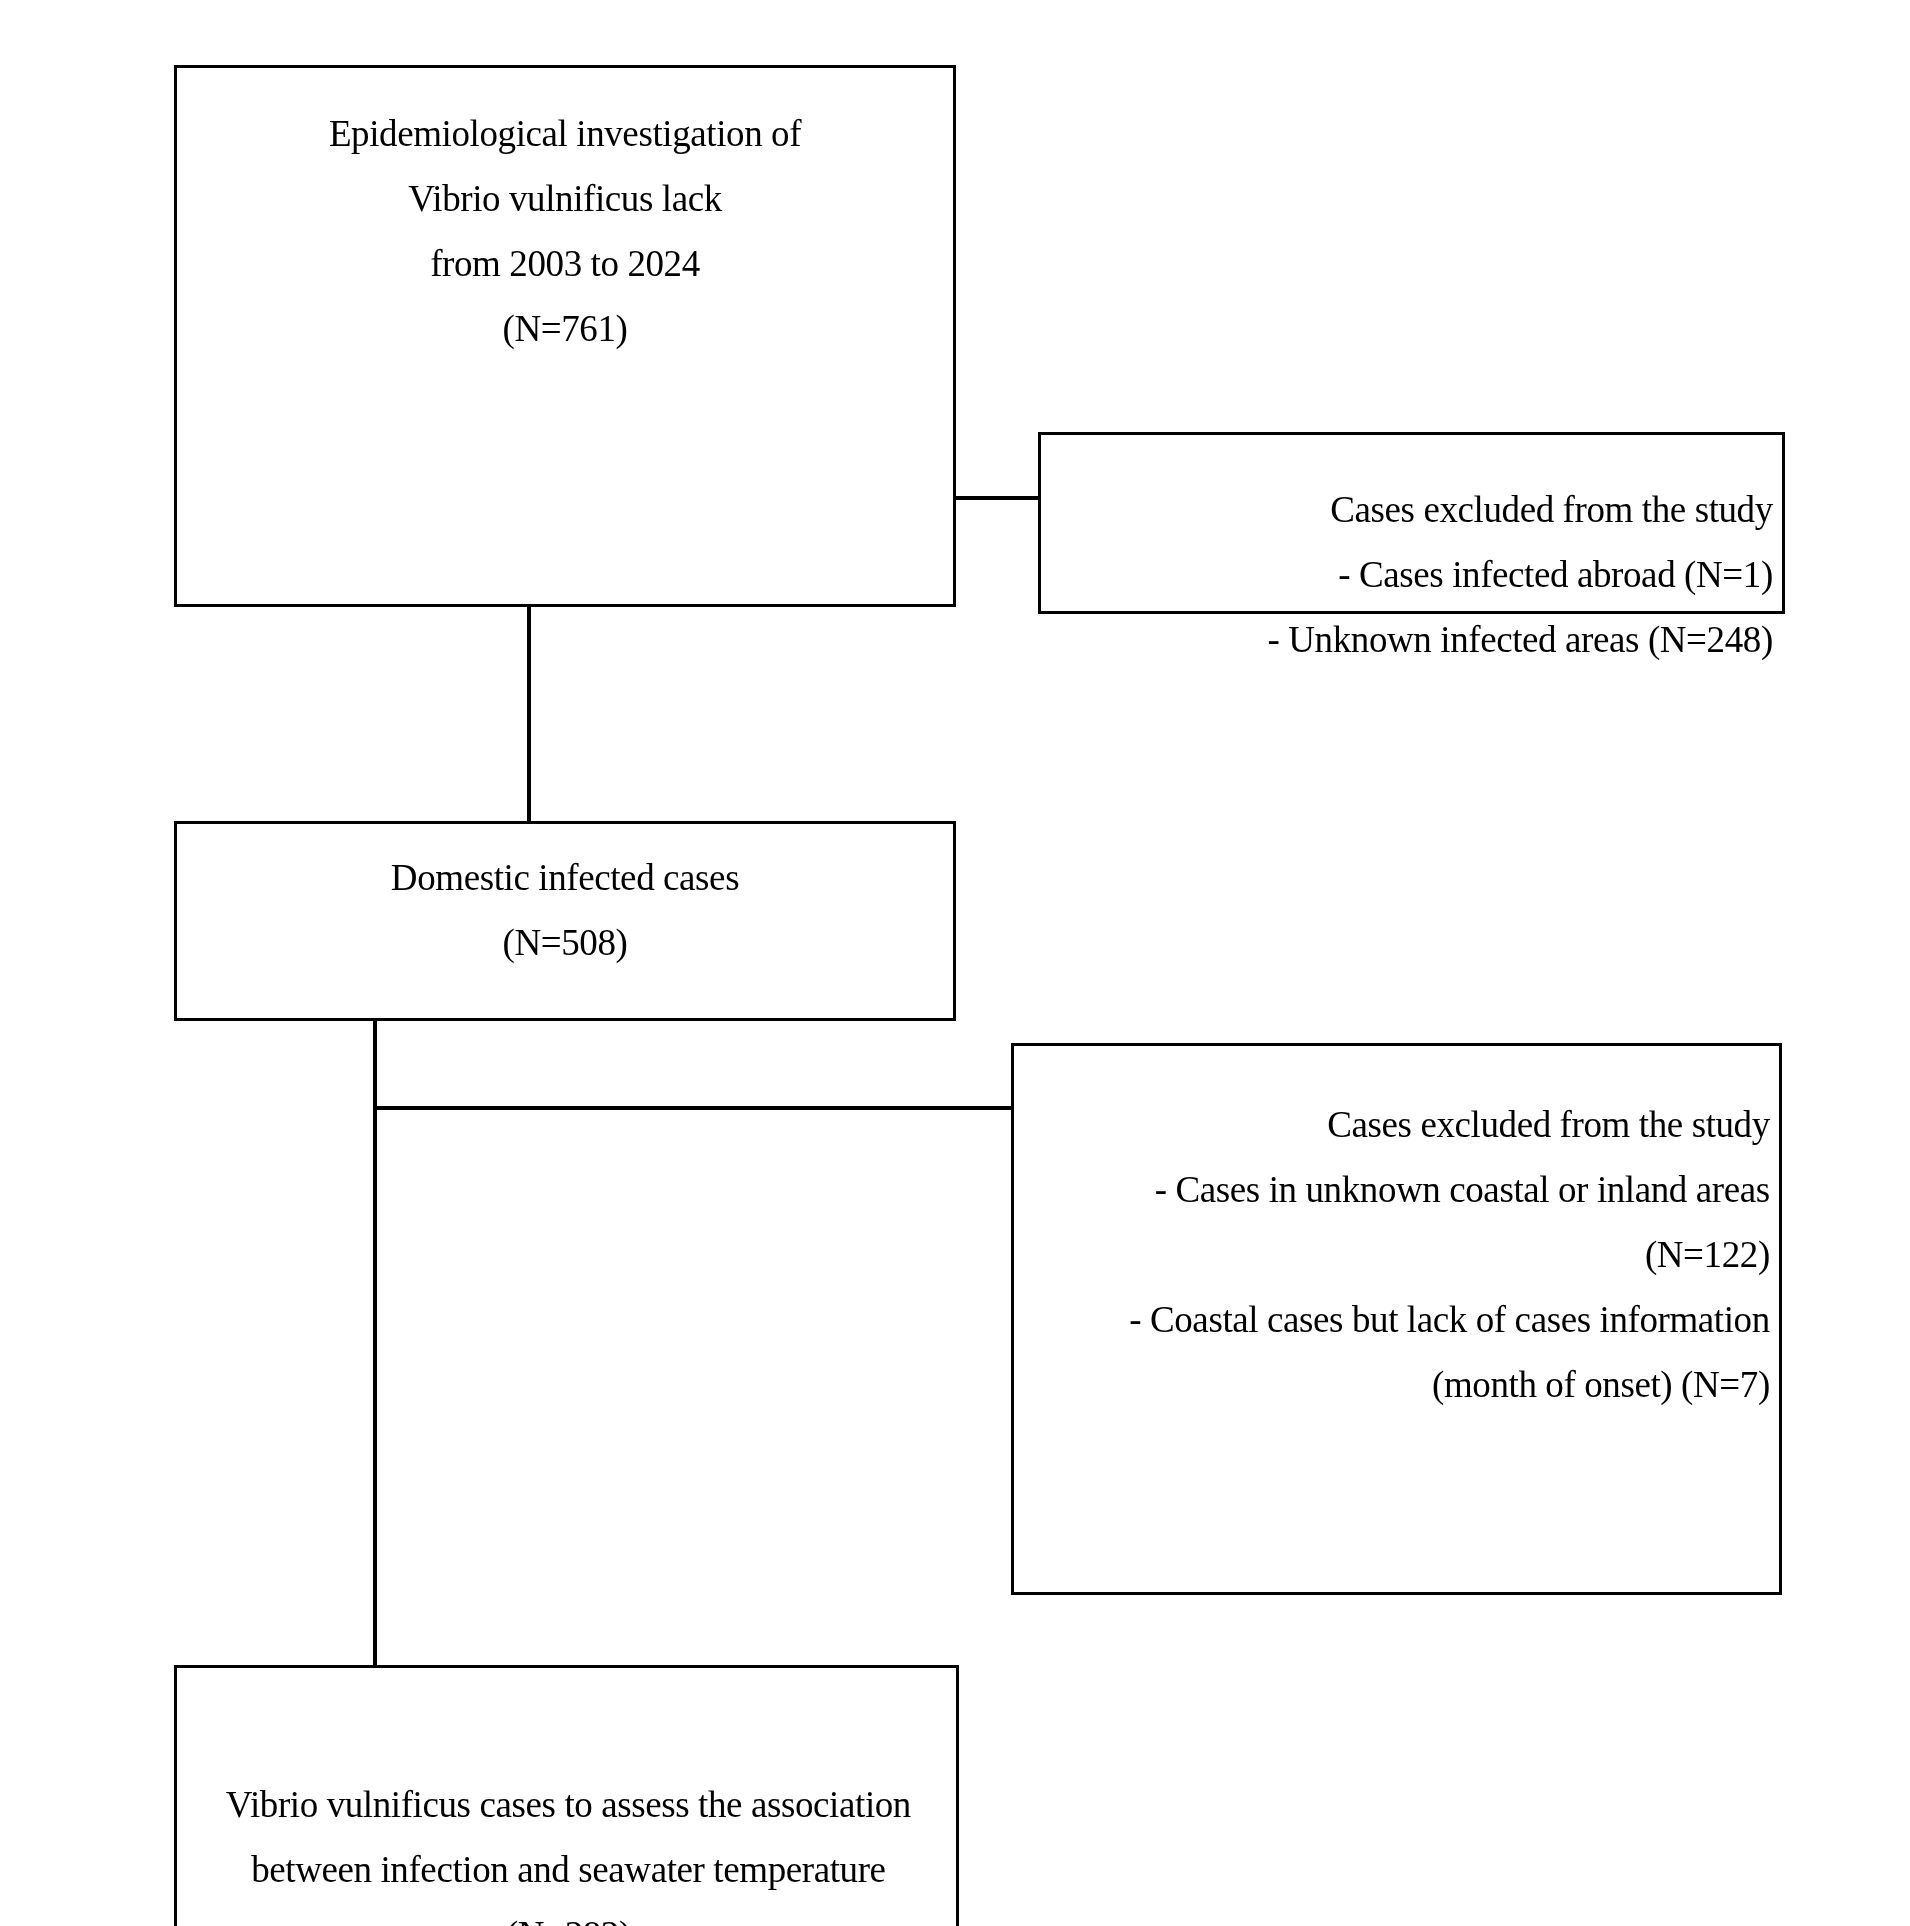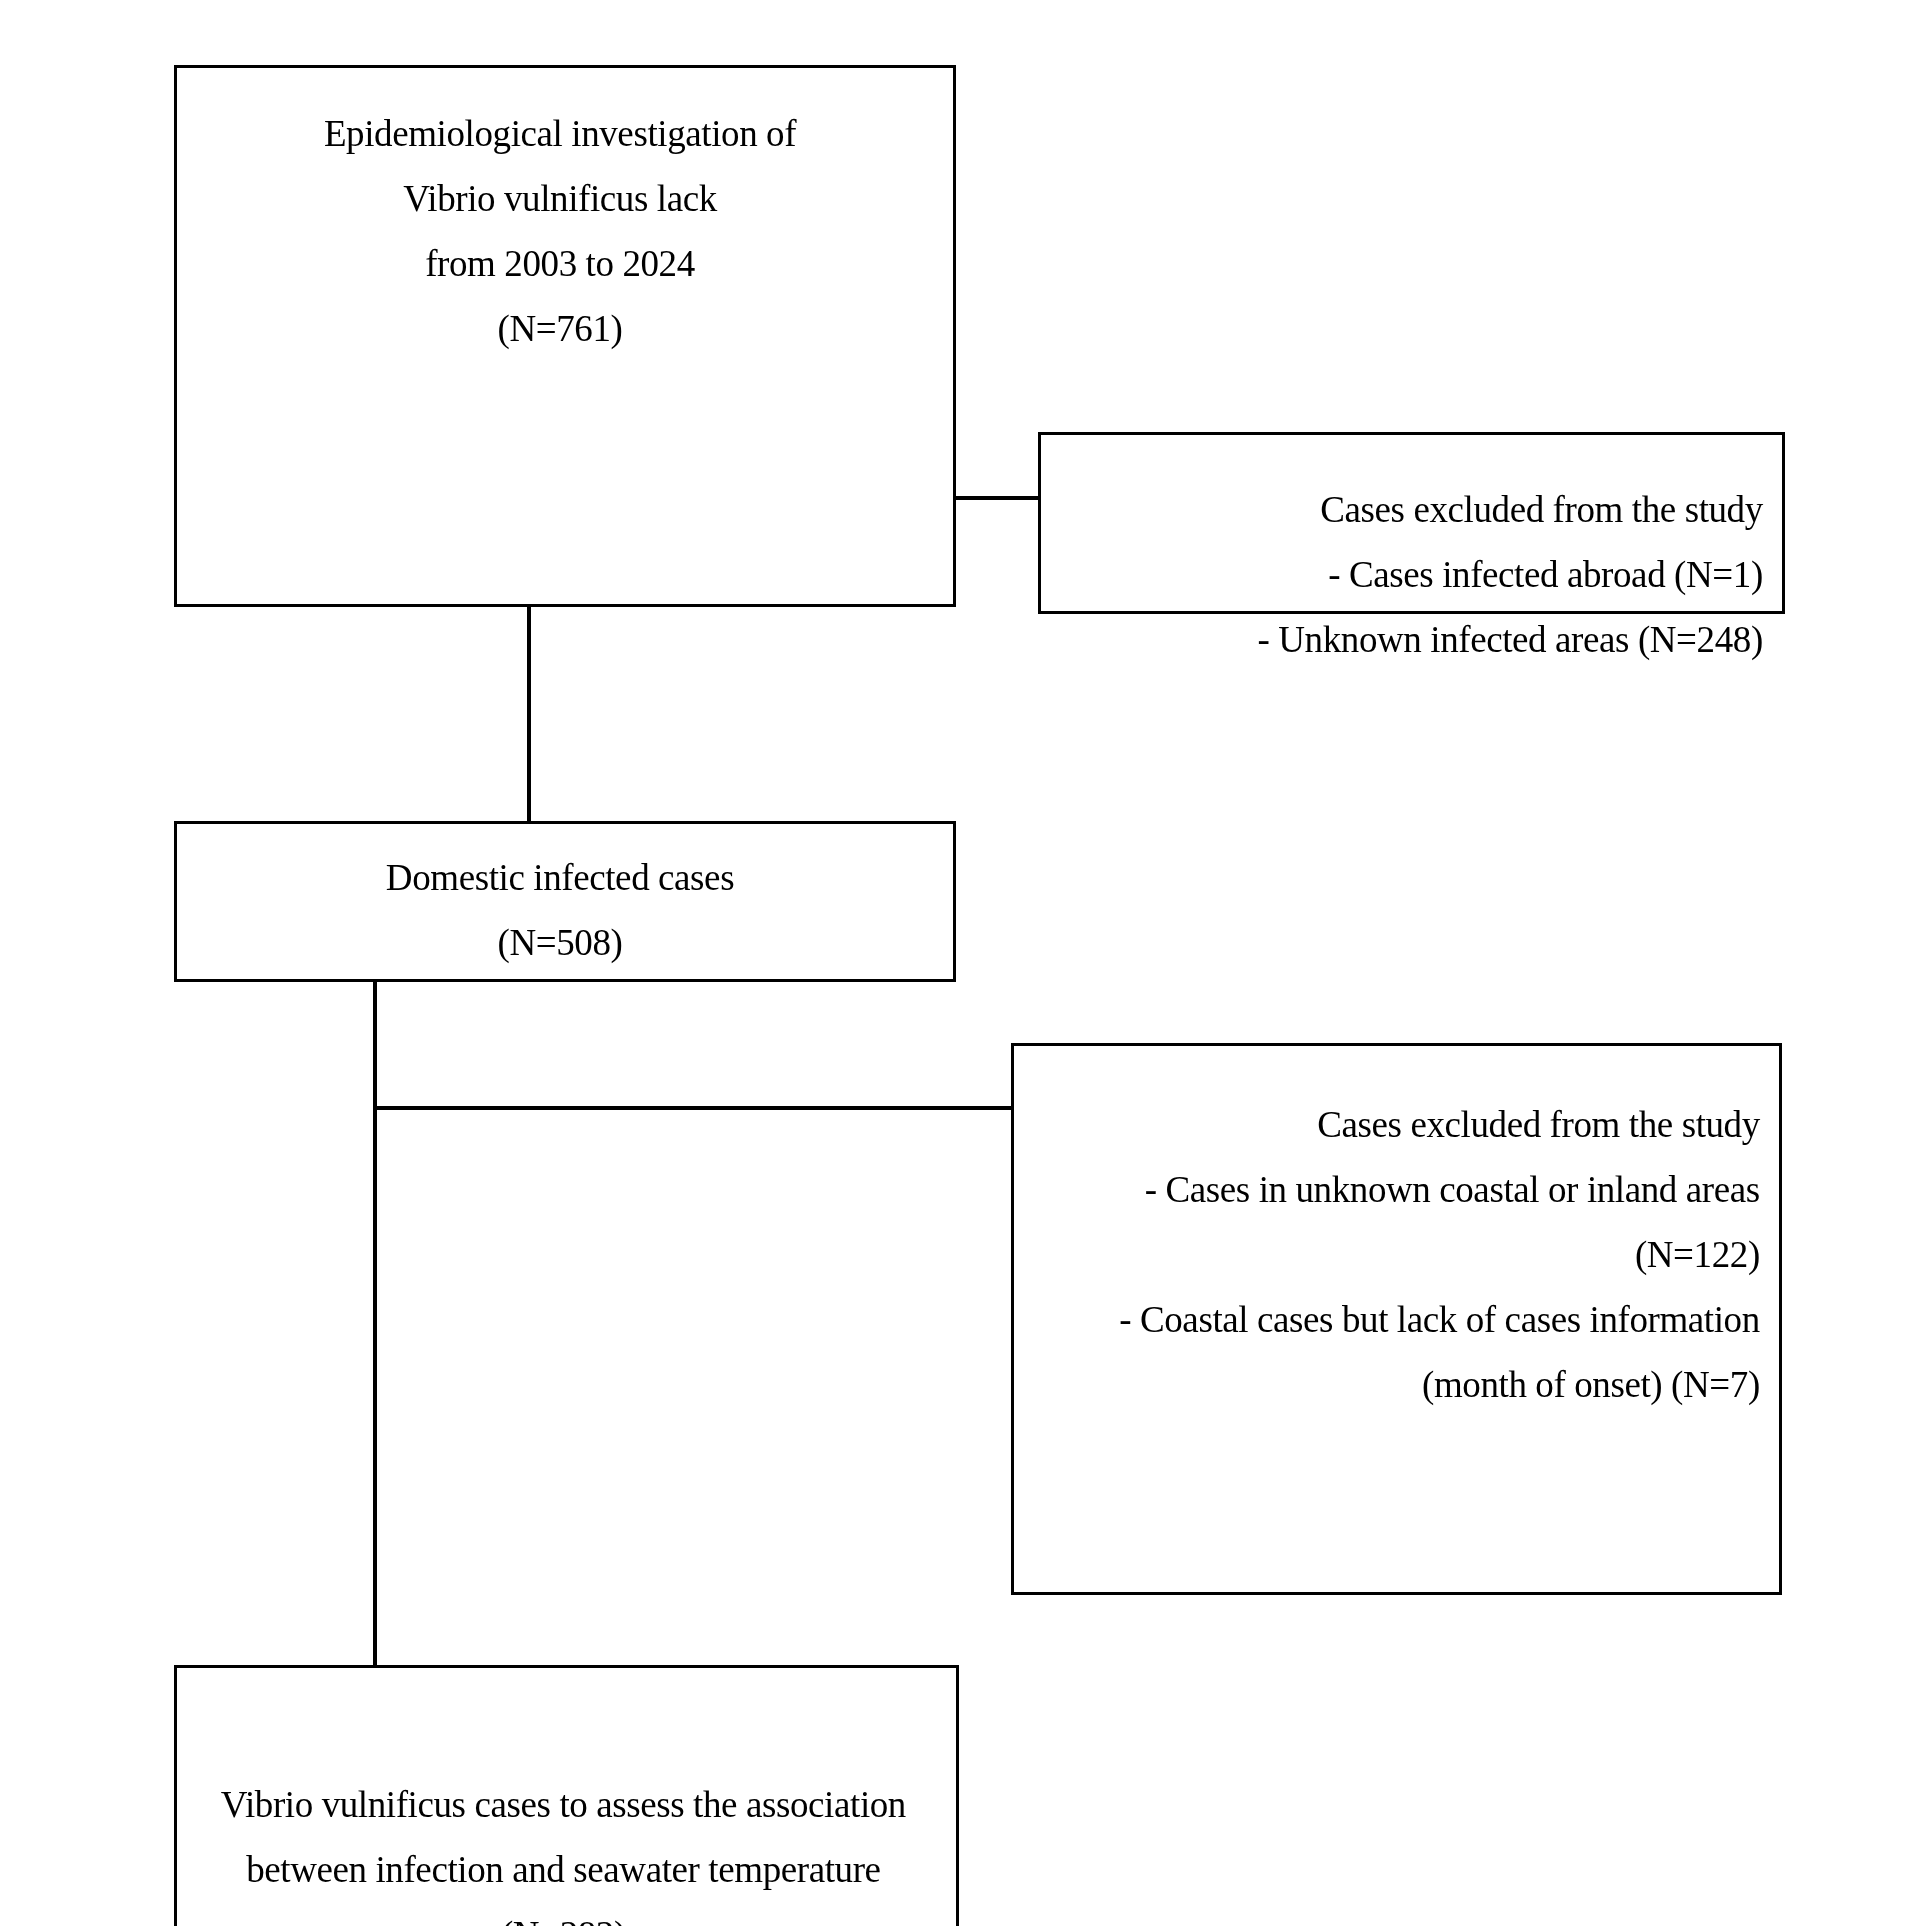--- a/index.html
+++ b/index.html
@@ -18,39 +18,39 @@
   }
   .node {
     position: absolute;
     box-sizing: border-box;
     border: 3.5px solid #000000;
     background: #ffffff;
   }
   .node-text {
     position: absolute;
     left: 0;
-    right: 10px;
+    right: 0;
     font-size: 37px;
     line-height: 65px;
     letter-spacing: -0.4px;
   }
   .centered { text-align: center; }
   .lefted { text-align: right; }
   .italic { }
   .connector {
     position: absolute;
     background: #000000;
   }
   .v-line { width: 4.2px; }
   .h-line { height: 4.2px; }
 
   
   #box-start      { left: 174px;  top: 65px;  width: 782px; height: 542px; }
   #box-excl-1     { left: 1038px; top: 432px; width: 747px; height: 182px;  }
-  #box-domestic   { left: 174px;  top: 821px; width: 782px; height: 161px;  }
+  #box-domestic   { left: 174px;  top: 821px; width: 782px; height: 200px;  }
   #box-excl-2     { left: 1011px; top: 1043px; width: 771px; height: 552px; }
   #box-final      { left: 174px;  top: 1665px; width: 785px; height: 513px; }
 
   
   #start-text     { top: 33px; }
   #excl1-text     { top: 42px; padding-left: 10.8px; padding-right: 9.2px; }
   #domestic-text  { top: 21px; }
   #excl2-text     { top: 46px; padding-left: 10.8px; padding-right: 9.2px; }
   #final-text     { top: 104px; padding-left: 22.3px; padding-right: 18.5px; }
 

